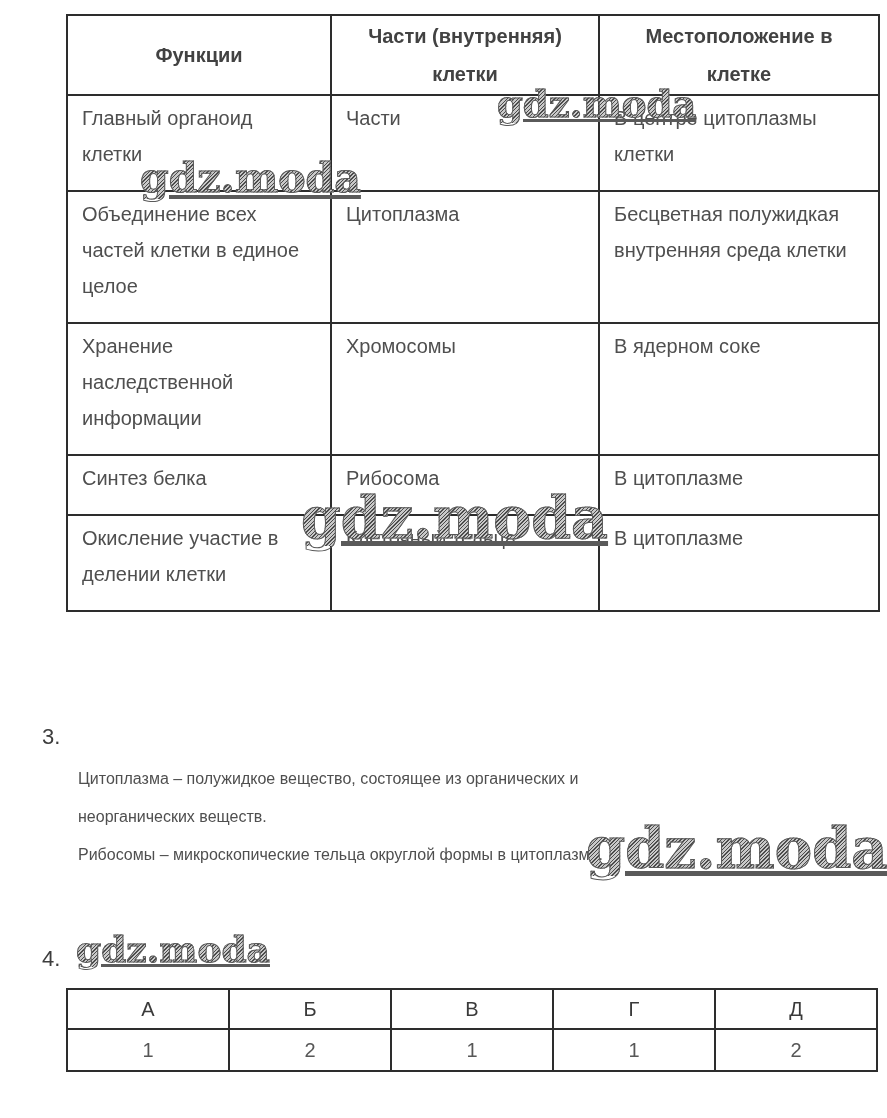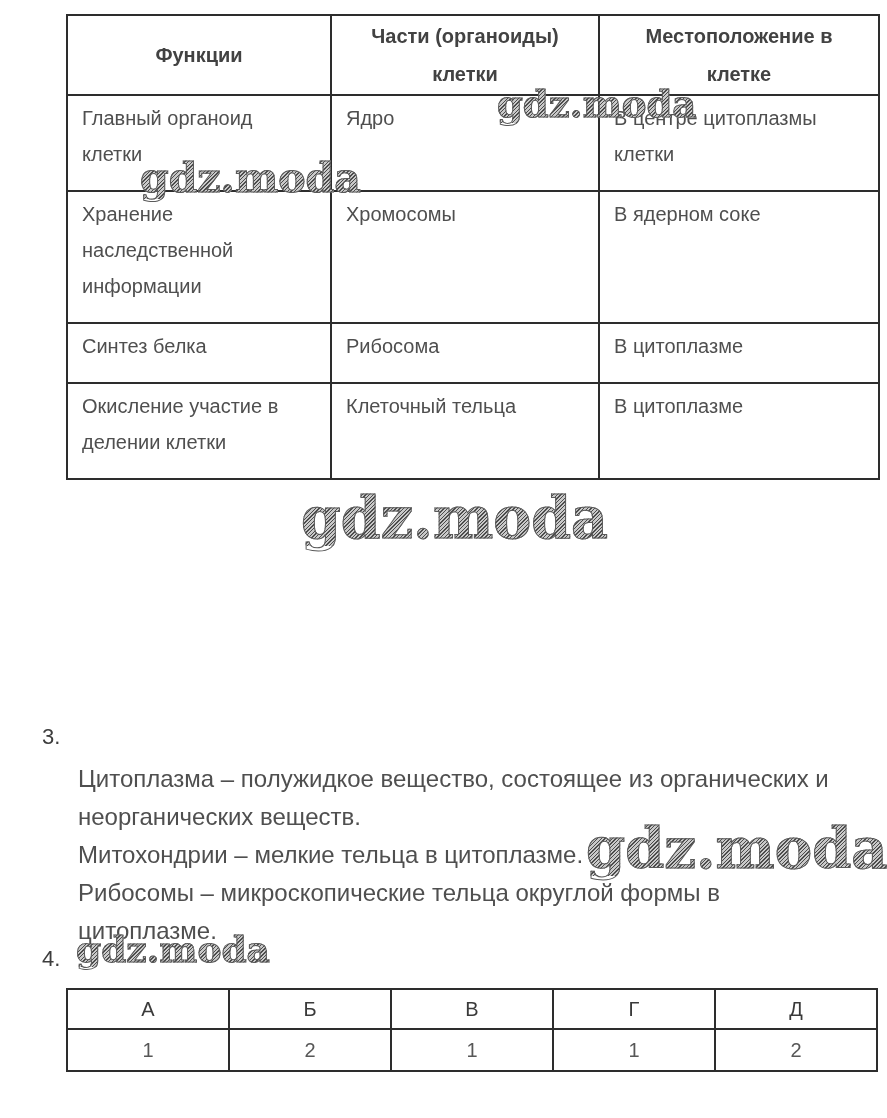--- a/index.html
+++ b/index.html
@@ -23,36 +23,37 @@
   table.main td{
     font-weight:400;color:#4f4f4f;text-align:left;vertical-align:top;
     line-height:36px;padding:4px 10px 18px 14px;
   }
   
   .sec-num{position:absolute;left:42px;font-size:22px;color:#3d3d3d;}
   #sec3-num{top:724px;}
   #sec4-num{top:946px;}
   .defs{
     position:absolute;left:78px;top:760px;width:770px;
-    font-size:24px;line-height:38px;color:#4f4f4f;
+    font-size:16px;line-height:38px;color:#4f4f4f;
   }
   .defs p{margin:0;white-space:pre-line;}
   
   table.answers{
     position:absolute;left:66px;top:988px;width:812px;
     border-collapse:collapse;table-layout:fixed;text-align:center;
   }
   table.answers th,table.answers td{border:2px solid #2d2d2d;font-size:20px;}
   table.answers th{height:36px;font-weight:400;color:#3a3a3a;}
   table.answers td{height:38px;font-weight:400;color:#575757;}
   
   .wm{
     position:absolute;font-family:"DejaVu Serif",serif;font-weight:700;
     color:#6e6e6e;letter-spacing:0px;line-height:1;white-space:nowrap;
     pointer-events:none;
+    text-decoration:underline;
   }
   @supports ((-webkit-background-clip: text) or (background-clip: text)){
     .wm{
       background-image:repeating-linear-gradient(135deg,#4c4c4c 0px,#4c4c4c 1px,#c9c9c9 1px,#c9c9c9 2.6px);
       -webkit-background-clip:text;background-clip:text;color:transparent;
       -webkit-text-stroke:1px #5a5a5a;
     }
   }
   .wm1{left:497px;top:86px;font-size:37px;}
   .wm2{left:140px;top:158px;font-size:41px;}
@@ -65,31 +66,39 @@
 
 <table class="main">
   <colgroup>
     <col style="width:264px">
       <col style="width:268px">
       <col style="width:280px">
   </colgroup>
   <tbody>
       <tr style="height:80px">
     <th>Функции</th>
-    <th>Части (органоиды)
+    <th>Части (внутренняя)
 клетки</th>
     <th>Местоположение в
 клетке</th>
   </tr>
   <tr style="height:77px">
     <td>Главный органоид
 клетки</td>
-    <td>Ядро</td>
+    <td>Части</td>
     <td>В центре цитоплазмы
 клетки</td>
+  </tr>
+  <tr style="height:115px">
+    <td>Объединение всех
+частей клетки в единое
+целое</td>
+    <td>Цитоплазма</td>
+    <td>Бесцветная полужидкая
+внутренняя среда клетки</td>
   </tr>
   <tr style="height:132px">
     <td>Хранение
 наследственной
 информации</td>
     <td>Хромосомы</td>
     <td>В ядерном соке</td>
   </tr>
   <tr style="height:38px">
     <td>Синтез белка</td>
@@ -102,21 +111,20 @@
     <td>Клеточный тельца</td>
     <td>В цитоплазме</td>
   </tr>
 </tbody>
   </table>
 
 <div id="sec3-num" class="sec-num">3.</div>
 <div class="defs">
   <p>Цитоплазма – полужидкое вещество, состоящее из органических и
 неорганических веществ.</p>
-  <p>Митохондрии – мелкие тельца в цитоплазме.</p>
   <p>Рибосомы – микроскопические тельца округлой формы в цитоплазме.</p>
 </div>
 
 <div id="sec4-num" class="sec-num">4.</div>
 <table class="answers">
   <colgroup>
     <col style="width:20%">
       <col style="width:20%">
       <col style="width:20%">
       <col style="width:20%">

